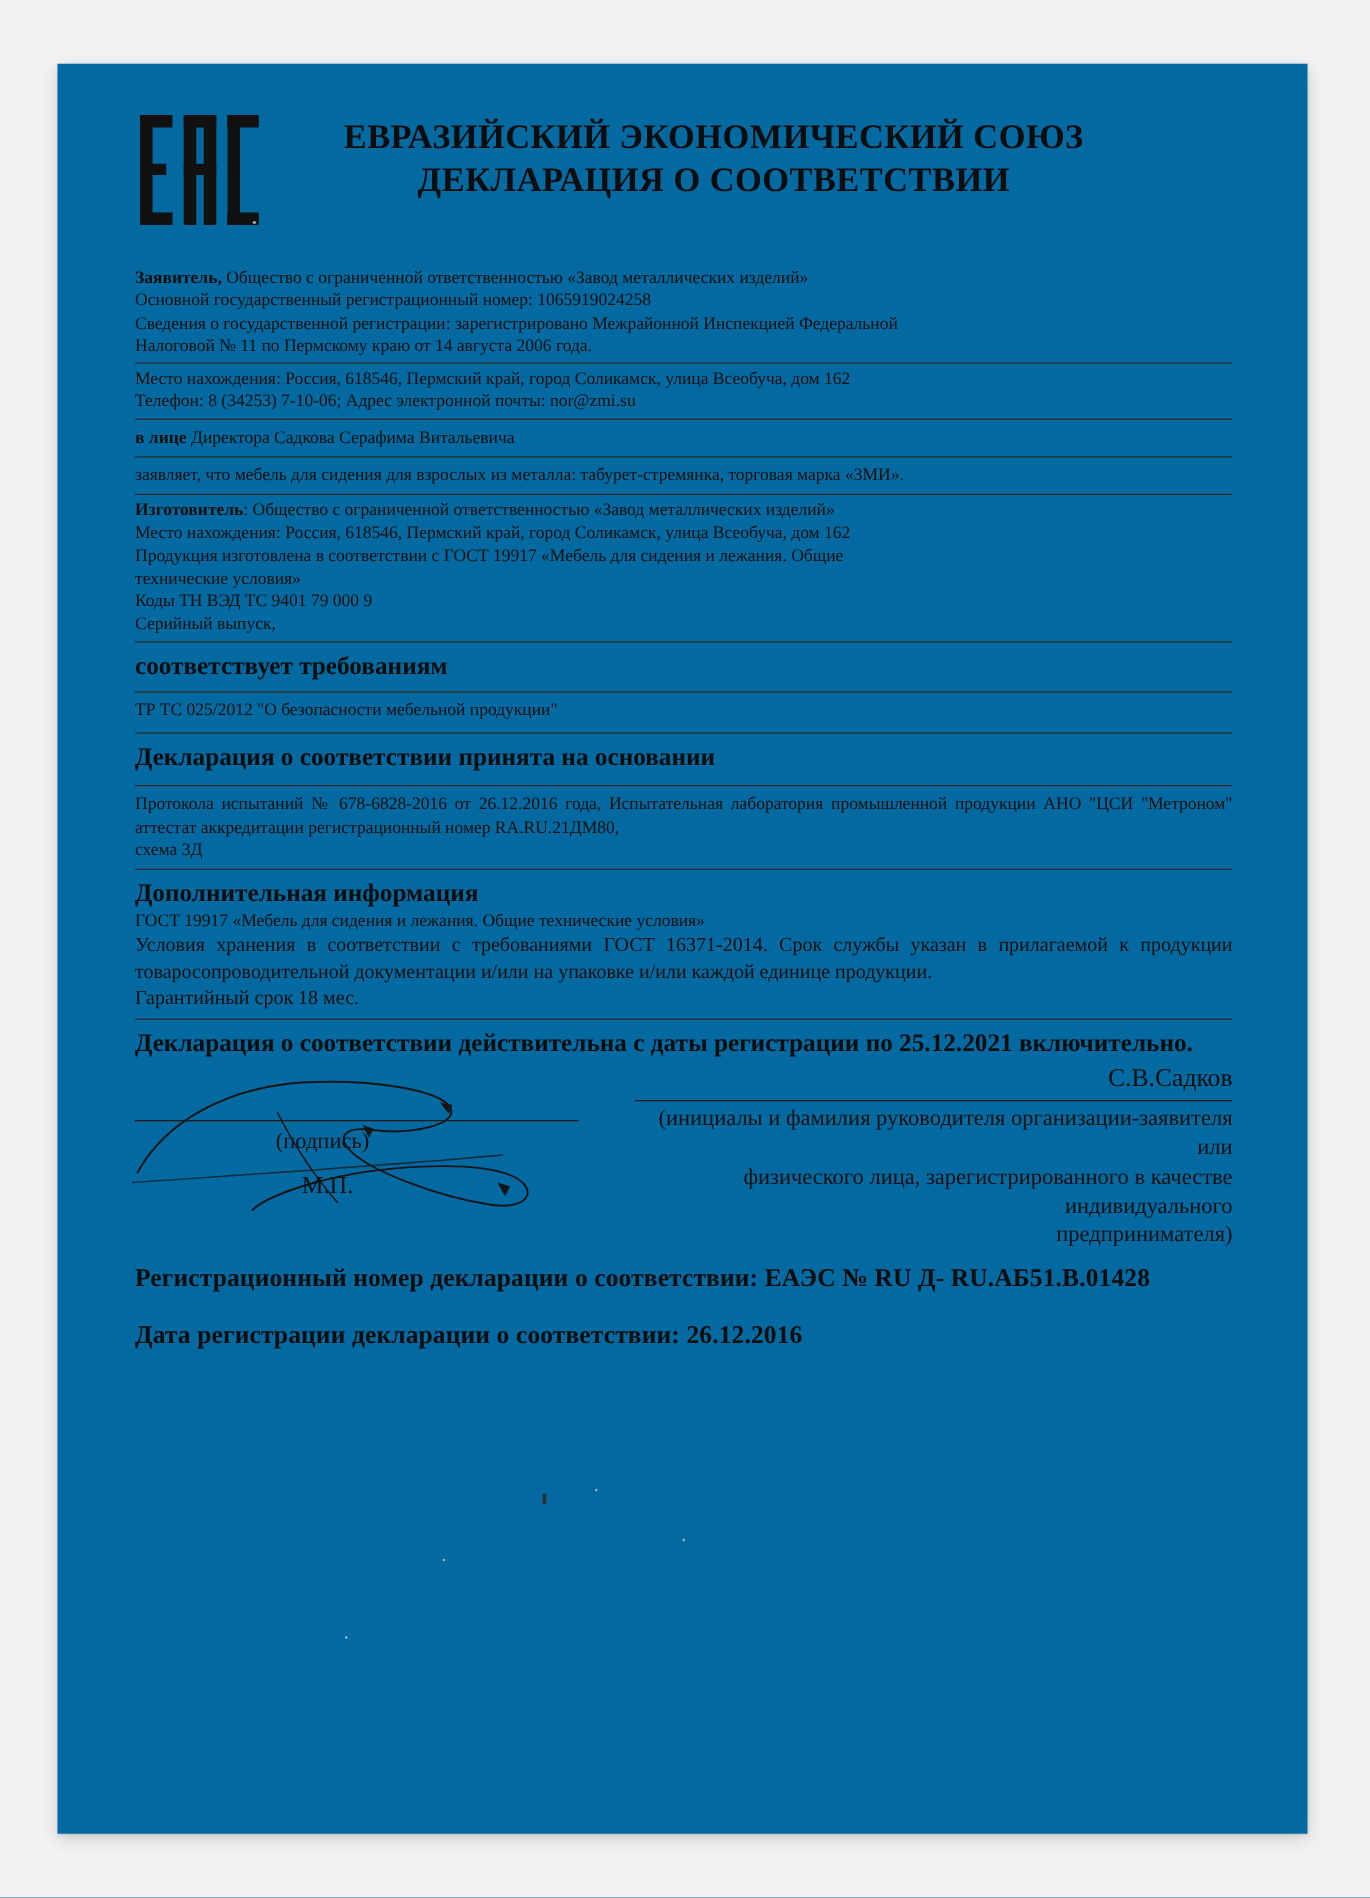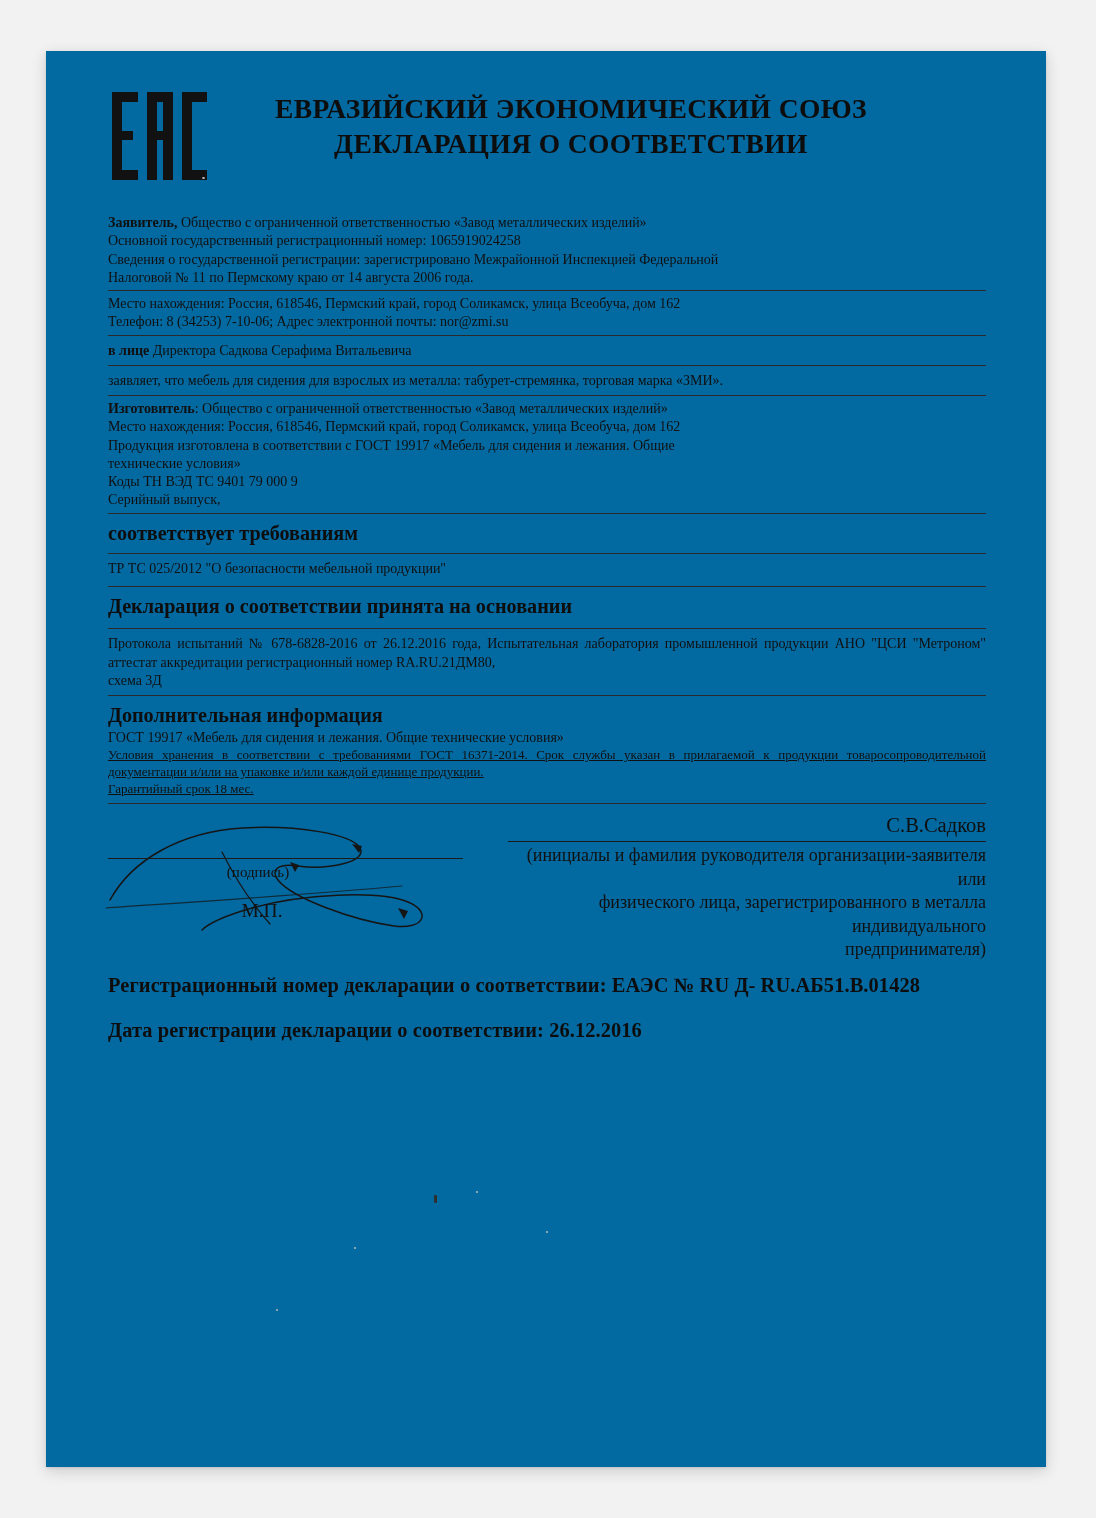--- a/index.html
+++ b/index.html
@@ -81,21 +81,21 @@
     text-align: justify;
     text-align-last: left;
   }
   .ln b, .b { font-weight: bold; }
   .bold-ln {
     font-size: 20.2px;
     font-weight: bold;
     line-height: 1.32;
     color: #0d0d0d;
   }
-  .sm { font-size: 13px; text-decoration: underline; }
+  .sm { font-size: 16px; }
 
   .gap-2 { height: 2px; }
   .gap-4 { height: 4px; }
   .gap-6 { height: 6px; }
   .gap-22 { height: 22px; }
 
   
   .sig-area {
     position: relative;
     height: 138px;
@@ -115,21 +115,21 @@
     top: 44px;
     width: 355px;
     border-top: 1.6px solid #1a1a1a;
   }
   .sig-podpis {
     position: absolute;
     left: 0;
     top: 50px;
     width: 300px;
     text-align: center;
-    font-size: 15px;
+    font-size: 18px;
     color: #111;
   }
   .sig-mp {
     position: absolute;
     left: 64px;
     top: 86px;
     width: 180px;
     text-align: center;
     font-size: 19.5px;
     color: #111;
@@ -278,20 +278,21 @@
 
     <div class="bold-ln">Дополнительная информация</div>
     <div class="ln">ГОСТ 19917 «Мебель для сидения и лежания. Общие технические условия»</div>
     <div class="ln just sm">Условия хранения в соответствии с требованиями ГОСТ 16371-2014. Срок службы указан в прилагаемой к продукции товаросопроводительной документации и/или на упаковке и/или каждой единице продукции.</div>
     <div class="ln sm">Гарантийный срок 18 мес.</div>
 
     <div class="gap-2"></div>
     <div class="rule"></div>
     <div class="gap-2"></div>
 
+    <div class="bold-ln">Декларация о соответствии действительна с даты регистрации по 25.12.2021 включительно.</div>
 
     <div class="sig-area">
 
       <svg class="sig-scribble" viewBox="0 0 430 130">
         <g fill="none" stroke="#151515" stroke-width="1.5" stroke-linecap="round">
           <path d="M8 92 C30 52, 78 24, 140 20 C196 17, 250 26, 258 40 C266 54, 226 62, 196 58"></path>
           <path d="M196 58 C176 55, 168 62, 176 72 C190 90, 250 112, 292 118 C322 122, 330 104, 306 94 C276 82, 200 86, 150 100 C122 108, 106 116, 100 122"></path>
           <path d="M4 100 C60 96, 190 88, 300 78" stroke-width="1.1" stroke-opacity="0.75"></path>
           <path d="M120 44 C132 68, 150 96, 168 116" stroke-width="1.2"></path>
         </g>
@@ -303,21 +304,21 @@
       </svg>
 
       <div class="sig-line"></div>
       <div class="sig-podpis">(подпись)</div>
       <div class="sig-mp">М.П.</div>
 
       <div class="sig-right">
         <div class="sig-name">С.В.Садков</div>
         <div class="sig-right-line"></div>
         <div class="sig-caption">(инициалы и фамилия руководителя организации-заявителя или</div>
-        <div class="sig-caption">физического лица, зарегистрированного в металла индивидуального</div>
+        <div class="sig-caption">физического лица, зарегистрированного в качестве индивидуального</div>
         <div class="sig-caption">предпринимателя)</div>
       </div>
     </div>
 
 
     <div class="gap-22"></div>
 
     <div class="reg-line"><span>Регистрационный номер декларации о соответствии: </span><span>ЕАЭС № RU Д- RU.АБ51.В.01428</span></div>
 
     <div class="gap-22"></div>

